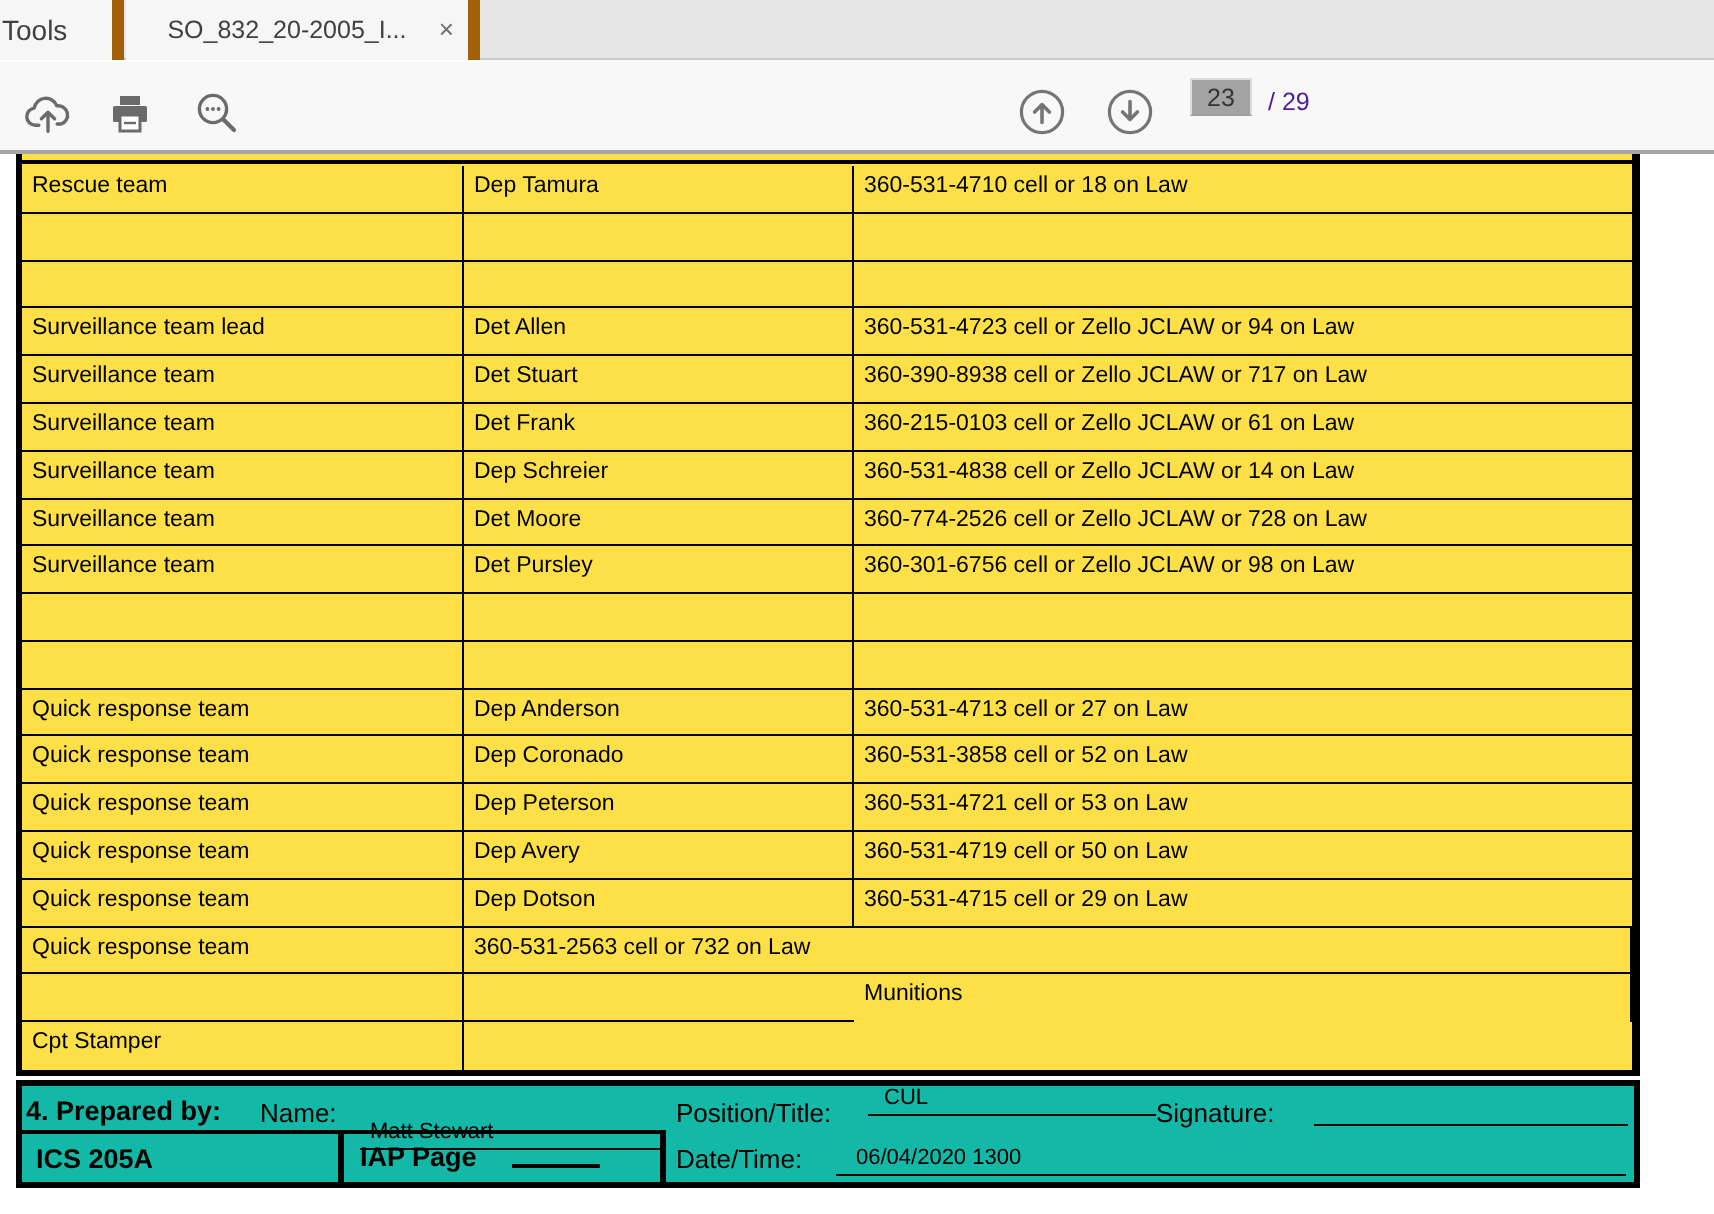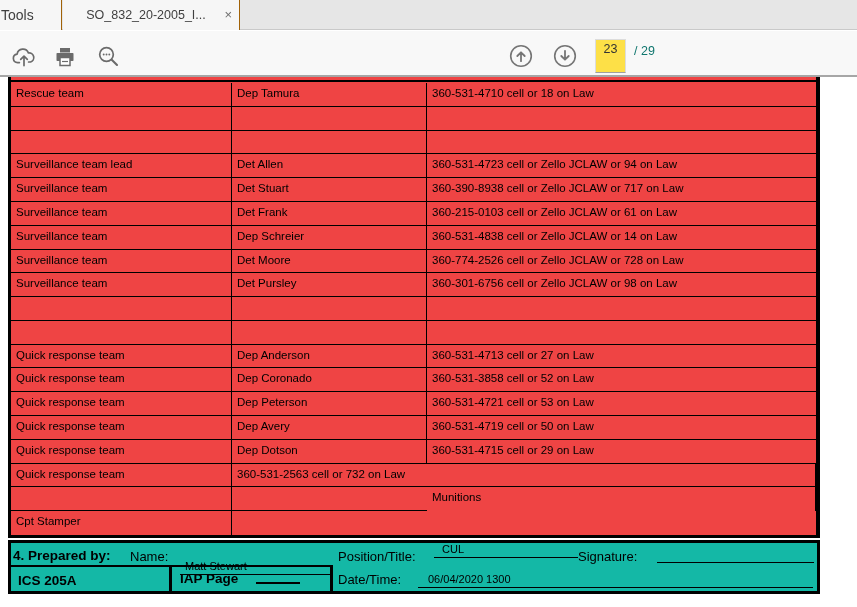--- a/index.html
+++ b/index.html
@@ -9,48 +9,48 @@
     -webkit-font-smoothing:antialiased;
   }
 
   
   .tabstrip {
     position:absolute; top:0; left:0; width:857px; height:30px;
     background:#e6e6e6; border-bottom:1px solid #c9c9c9; box-sizing:border-box;
   }
   .tab {
     position:absolute; top:0; height:30px; background:#f6f6f6;
-    border-right:1px solid #a16207; box-sizing:border-box;
+    border-right:6px solid #a16207; box-sizing:border-box;
     display:flex; align-items:center; color:#404040; cursor:default;
   }
   .tab-tools { left:0; width:62px; font-size:14px; padding-left:1px; }
   .tab-doc   { left:63px; width:177px; font-size:12.5px; justify-content:center; }
   .tab-doc .lbl { margin-right:10px; white-space:nowrap; }
   .tab-close { position:absolute; right:7px; top:8px; font-size:13px; line-height:13px; color:#6f6f6f; }
 
   
   .toolbar {
     position:absolute; top:31px; left:0; width:857px; height:46px;
     background:#f8f8f8; border-bottom:2px solid #a6a6a6; box-sizing:border-box;
   }
   .tbtn { position:absolute; background:none; border:none; padding:0; margin:0; cursor:pointer; }
   .pagebox {
-    position:absolute; left:595px; top:8px; width:31px; height:34px;
-    background:#fde047; border:1px solid #dcdcdc; border-bottom:1px solid #9f9f9f;
+    position:absolute; left:595px; top:8px; width:31px; height:19px;
+    background:#a3a3a3; border:1px solid #dcdcdc; border-bottom:1px solid #9f9f9f;
     box-sizing:border-box; text-align:center; line-height:19px;
     font-size:12.5px; color:#333;
   }
-  .pagetotal { position:absolute; left:634px; top:13px; font-size:12.5px; color:#0f766e; }
+  .pagetotal { position:absolute; left:634px; top:13px; font-size:12.5px; color:#4c1d95; }
 
   
   .doc-table {
     position:absolute; left:8px; top:77px; width:812px; height:461px;
     border:solid #000; border-width:0 4px 3px 3px; box-sizing:border-box;
     display:grid; grid-template-columns:221px 195px 1fr; grid-auto-rows:1fr;
-    padding-top:6px; background:#ef4444;
+    padding-top:6px; background:#fde047;
   }
   .doc-table::before {
     content:""; position:absolute; left:0; right:0; top:3px; height:2px; background:#000;
   }
   .cell {
     border-bottom:1px solid #000; box-sizing:border-box;
     font-size:11.5px; color:#000; padding:4px 2px 0 5px;
     white-space:nowrap; overflow:hidden;
   }
   .cell.col0, .cell.col1 { border-right:1px solid #000; }

